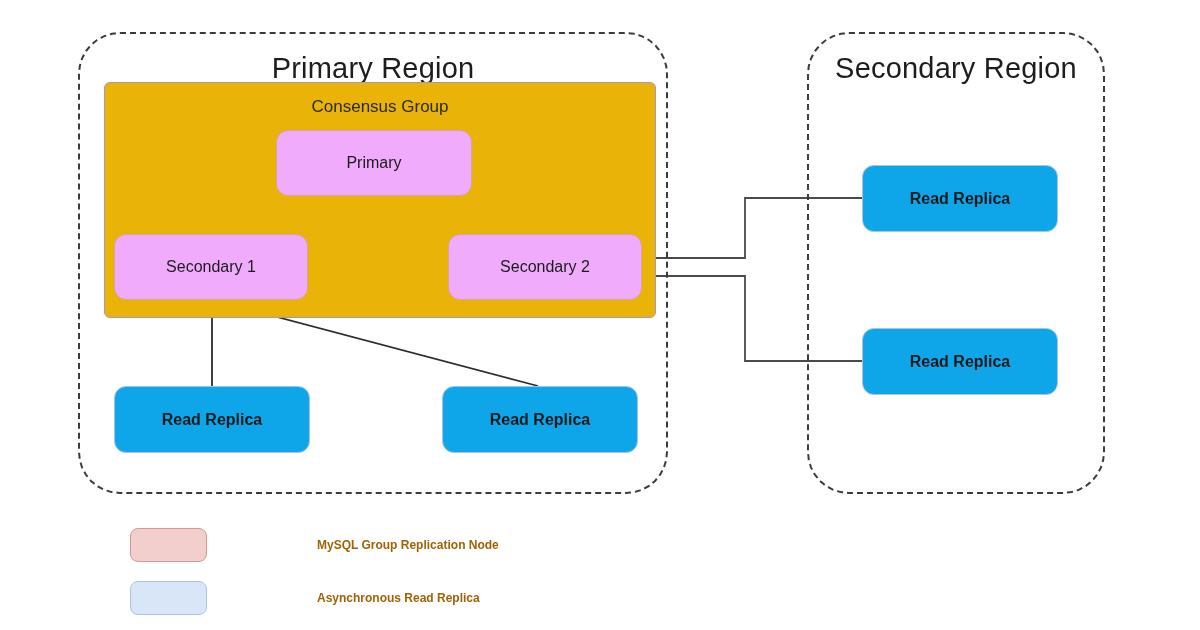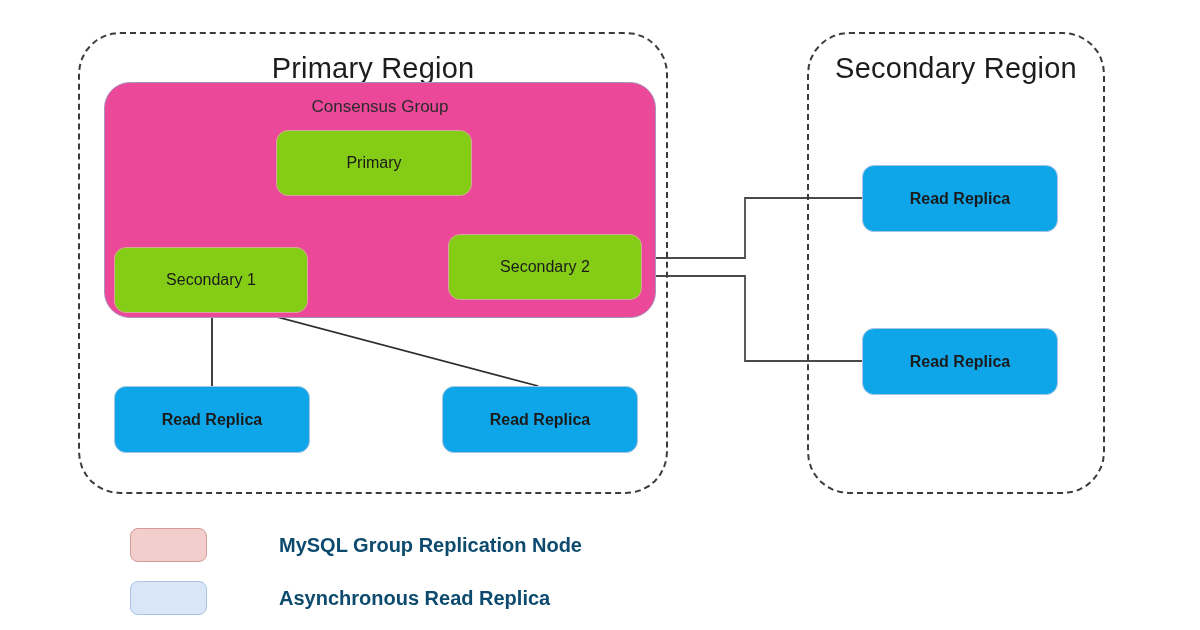--- a/index.html
+++ b/index.html
@@ -52,23 +52,23 @@
   #region-primary  > .region-title { top: 18px; }
   #region-secondary > .region-title { top: 18px; }
 
   
   #consensus-group {
     position: absolute;
     left: 104px;
     top: 82px;
     width: 552px;
     height: 236px;
-    background: #ec4899;
+    background: #eab308;
     border: 1.5px solid #a994c0;
-    border-radius: 26px;
+    border-radius: 6px;
     box-sizing: border-box;
   }
   #consensus-title {
     position: absolute;
     left: 0;
     top: 14px;
     width: 100%;
     text-align: center;
     font-size: 17px;
     color: #2a2a2a;
@@ -81,31 +81,31 @@
     display: flex;
     align-items: center;
     justify-content: center;
     border-radius: 12px;
     font-size: 16px;
     color: #1b1b1b;
     text-align: center;
     z-index: 3;
   }
   .node.mysql {
-    background: #84cc16;
+    background: #f0abfc;
     border: 1.5px solid #d8a59c;
   }
   .node.replica {
     background: #0ea5e9;
     border: 1.5px solid #a8c3e4;
     font-weight: bold;
   }
 
   #node-primary      { left: 276px; top: 130px; width: 196px; height: 66px; }
-  #node-secondary-1  { left: 114px; top: 234px; width: 194px; height: 66px; margin-top: 13px; }
+  #node-secondary-1  { left: 114px; top: 234px; width: 194px; height: 66px; }
   #node-secondary-2  { left: 448px; top: 234px; width: 194px; height: 66px; }
 
   #replica-primary-1   { left: 114px; top: 386px; width: 196px; height: 67px; }
   #replica-primary-2   { left: 442px; top: 386px; width: 196px; height: 67px; }
   #replica-secondary-1 { left: 862px; top: 165px; width: 196px; height: 67px; }
   #replica-secondary-2 { left: 862px; top: 328px; width: 196px; height: 67px; }
 
   
   #legend {
     position: absolute;
@@ -132,24 +132,24 @@
   }
   .legend-swatch.mysql {
     background: #f2cfcc;
     border: 1.5px solid #d49a95;
   }
   .legend-swatch.replica {
     background: #d9e6f7;
     border: 1.5px solid #a9c4e6;
   }
   .legend-label {
-    margin-left: 72px;
-    font-size: 20px;
+    margin-left: 110px;
+    font-size: 12px;
     font-weight: bold;
-    color: #0c4a6e;
+    color: #a16207;
     white-space: nowrap;
   }
 </style>
 </head>
 <body>
 
 <div id="stage">
 
   <svg id="wires" viewBox="0 0 1200 630" xmlns="http://www.w3.org/2000/svg">
     <defs>

